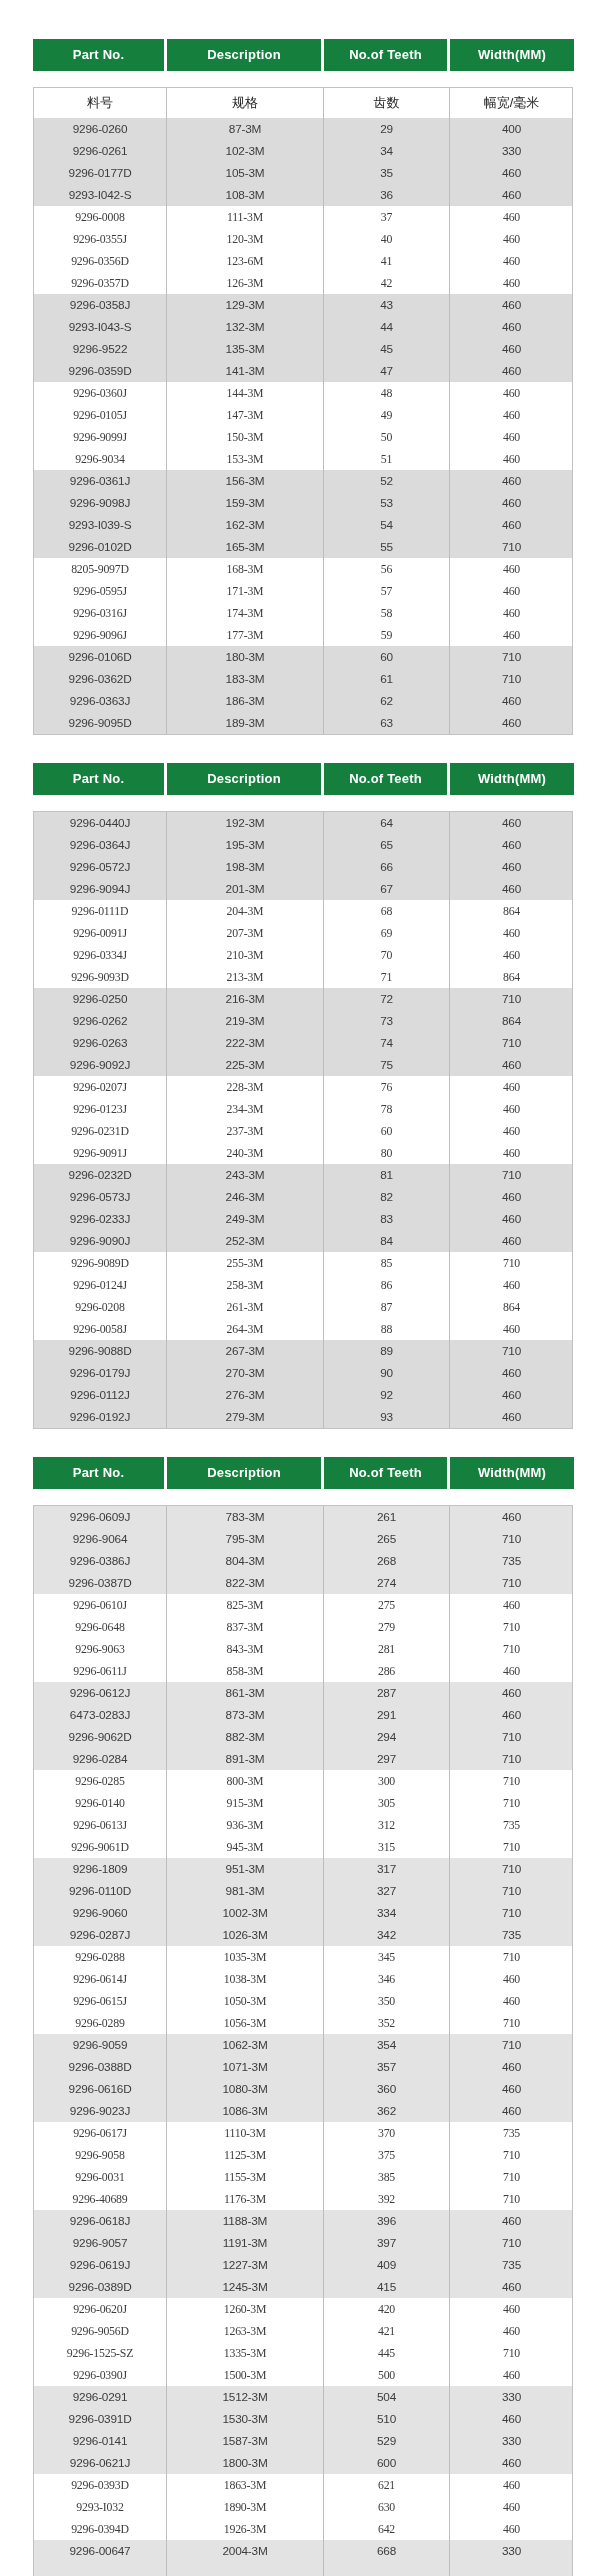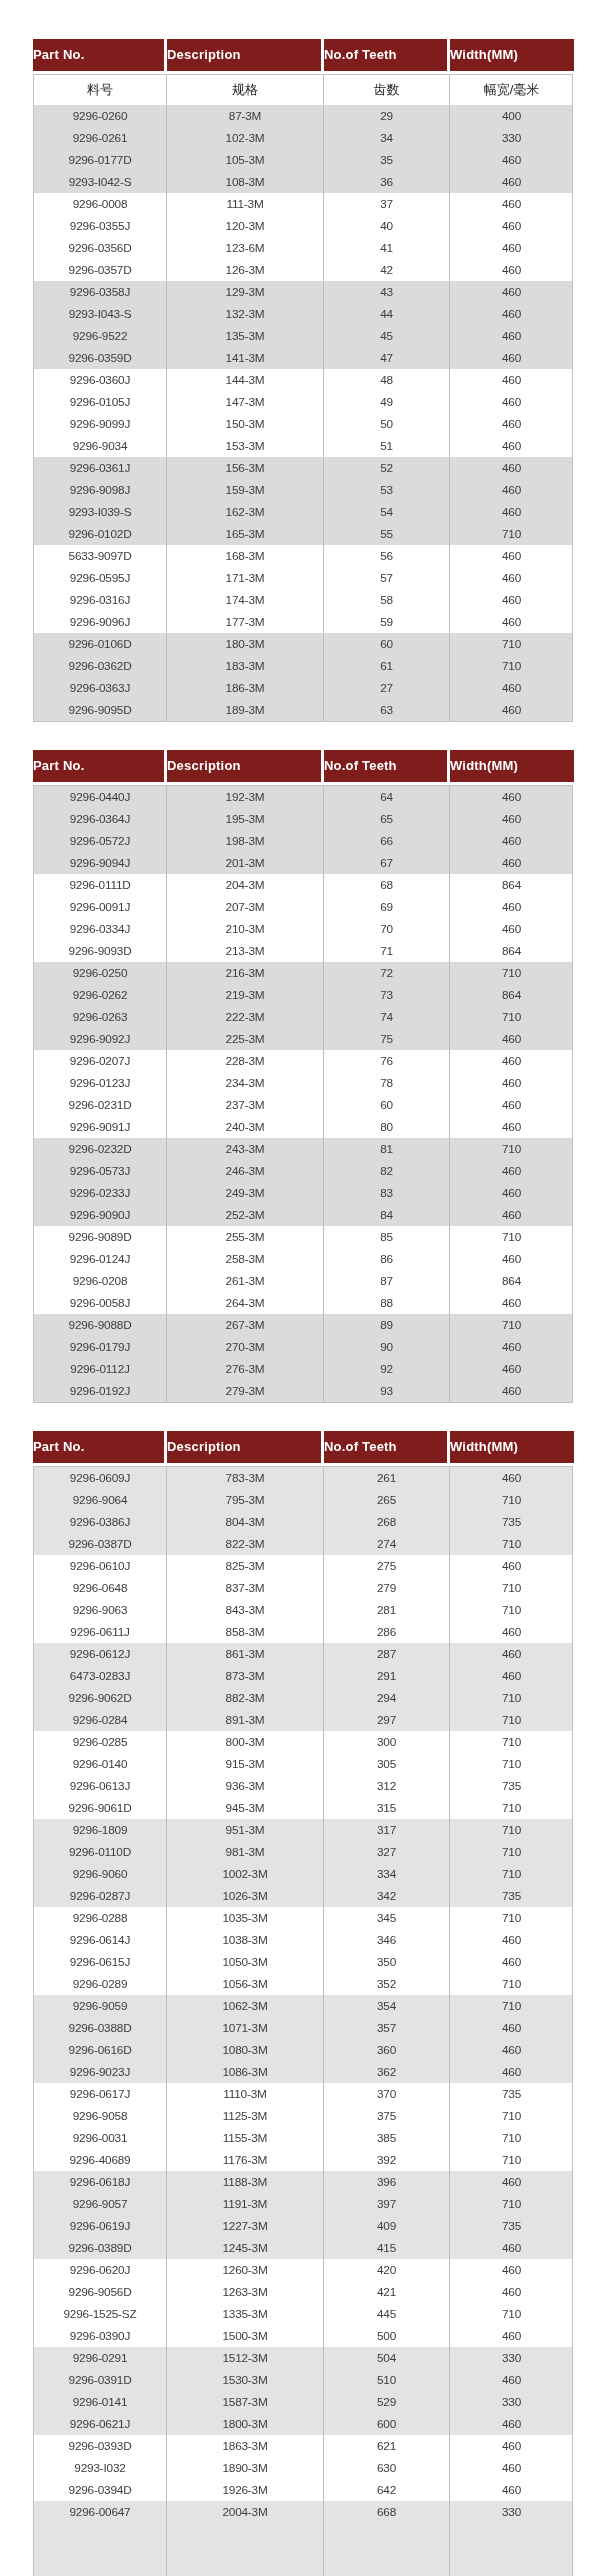--- a/index.html
+++ b/index.html
@@ -11,33 +11,34 @@
   .page{width:540px;margin:0;padding:39px 26.5px 0 33px;}
   .table-block{margin:0 0 28px 0;}
 
   
   .thead{
     display:grid;
     grid-template-columns:134px 157px 126px 124px;
     height:32px;
   }
   .hcell{
-    background:#7f1d1d;
+    background:#15803d;
     color:#ffffff;
     font-weight:bold;
     font-size:13px;
     line-height:32px;
+    text-align:center;
     letter-spacing:0.2px;
     overflow:hidden;
   }
   .hcell:not(:last-child){border-right:3.8px solid #ffffff;}
 
   
   .tbody{
-    margin-top:3px;
+    margin-top:16px;
     border:0.8px solid #c2c2c2;
     background:#ffffff;
   }
   .trow{
     display:grid;
     grid-template-columns:133px 157px 126px 123px;
     height:22px;
   }
   .tcell{
     font-size:11.8px;
@@ -54,21 +55,21 @@
   .trow.subhead{height:30px;background:#ffffff;}
   .subhead .tcell{
     font-size:13px;
     letter-spacing:0;
     color:#1f1f1f;
     line-height:30px;
   }
 
   
   .trow.stripe{background:#dbdbdb;}
-  .trow.plain{background:#ffffff;}
+  .trow.plain{background:#ffffff;font-family:Liberation Serif, serif;}
   .table-block.light-stripe .trow.stripe{background:#e3e3e3;}
 
   
   .trow.spacer{height:61px;}
   .spacer .tcell{line-height:61px;}
 </style>
 </head>
 <body>
 
 <div class="page">
@@ -201,21 +202,21 @@
           <div class="tcell">54</div>
           <div class="tcell">460</div>
         </div>
         <div class="trow stripe">
           <div class="tcell">9296-0102D</div>
           <div class="tcell">165-3M</div>
           <div class="tcell">55</div>
           <div class="tcell">710</div>
         </div>
         <div class="trow plain">
-          <div class="tcell">5633-9097D</div>
+          <div class="tcell">8205-9097D</div>
           <div class="tcell">168-3M</div>
           <div class="tcell">56</div>
           <div class="tcell">460</div>
         </div>
         <div class="trow plain">
           <div class="tcell">9296-0595J</div>
           <div class="tcell">171-3M</div>
           <div class="tcell">57</div>
           <div class="tcell">460</div>
         </div>
@@ -239,21 +240,21 @@
         </div>
         <div class="trow stripe">
           <div class="tcell">9296-0362D</div>
           <div class="tcell">183-3M</div>
           <div class="tcell">61</div>
           <div class="tcell">710</div>
         </div>
         <div class="trow stripe">
           <div class="tcell">9296-0363J</div>
           <div class="tcell">186-3M</div>
-          <div class="tcell">27</div>
+          <div class="tcell">62</div>
           <div class="tcell">460</div>
         </div>
         <div class="trow stripe">
           <div class="tcell">9296-9095D</div>
           <div class="tcell">189-3M</div>
           <div class="tcell">63</div>
           <div class="tcell">460</div>
         </div>
       </div>
   </section>

